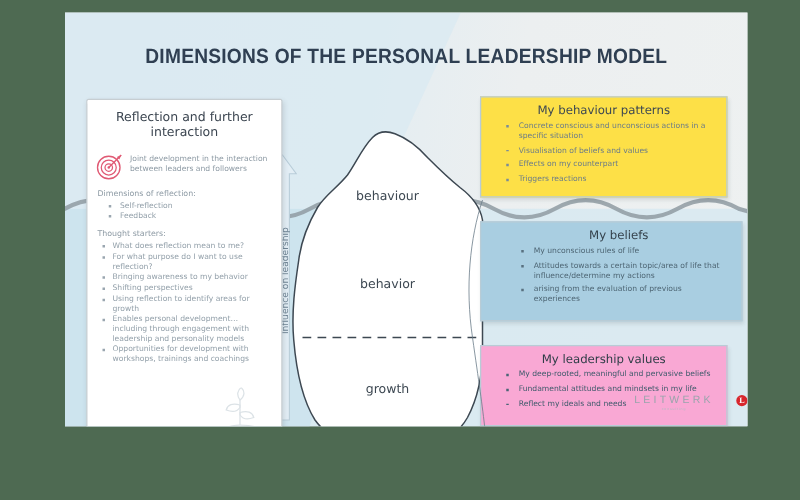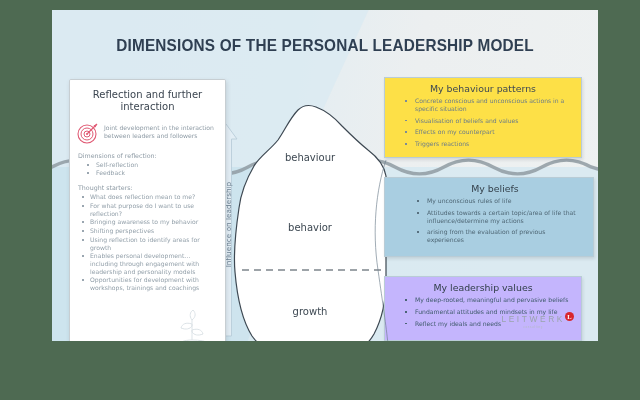--- a/index.html
+++ b/index.html
@@ -101,21 +101,21 @@
   }
   .rpanel li::before{
     content:"";position:absolute;left:-10px;top:3px;width:1.8px;height:1.8px;
     background:#7b8c98;
   }
   #panel-behaviour{top:67px;height:79px;background:#fde047;}
   #panel-beliefs{top:167px;height:78px;background:#a9cee1;padding-left:12px;}
   #panel-beliefs li::before{background:#58707f;}
   #panel-beliefs li{color:#4e6674;}
   #panel-beliefs .rhead{color:#35424c;}
-  #panel-values{top:266px;height:63px;background:#c4b5fd;}
+  #panel-values{top:266px;height:63px;background:#f9a8d4;}
   #panel-values li::before{background:#4a6475;}
   #panel-values li{color:#3f5a6b;}
   #panel-values .rhead{color:#2f3d47;}
   
   #iceberg{position:absolute;left:178px;top:94px;width:160px;height:253px;}
   .ib-label{
     position:absolute;text-align:center;width:100%;
     font-size:10px;color:#3d4852;
   }
   #lbl-behaviour{top:48px;}
@@ -125,22 +125,22 @@
   #arrow{
     position:absolute;left:162px;top:112px;width:24px;height:215px;
   }
   #arrow .alabel{
     position:absolute;left:-86px;top:98px;width:200px;
     transform:rotate(-90deg);
     font-size:7.3px;color:#6f8494;text-align:center;white-space:nowrap;
   }
   
   #logo{
-    position:absolute;right:24px;bottom:12px;
-    display:flex;align-items:flex-start;gap:0;
+    position:absolute;right:0;bottom:12px;
+    display:flex;align-items:center;gap:18px;
   }
   #logo .wordmark{
     font-family:"Liberation Sans", sans-serif;
     font-size:8.4px;letter-spacing:2.6px;color:#9aa4ac;font-weight:normal;
   }
   #logo .sub{
     font-family:"Liberation Sans", sans-serif;
     font-size:2.8px;letter-spacing:.7px;color:#b3bbc2;text-align:center;
     margin-top:1px;
   }

